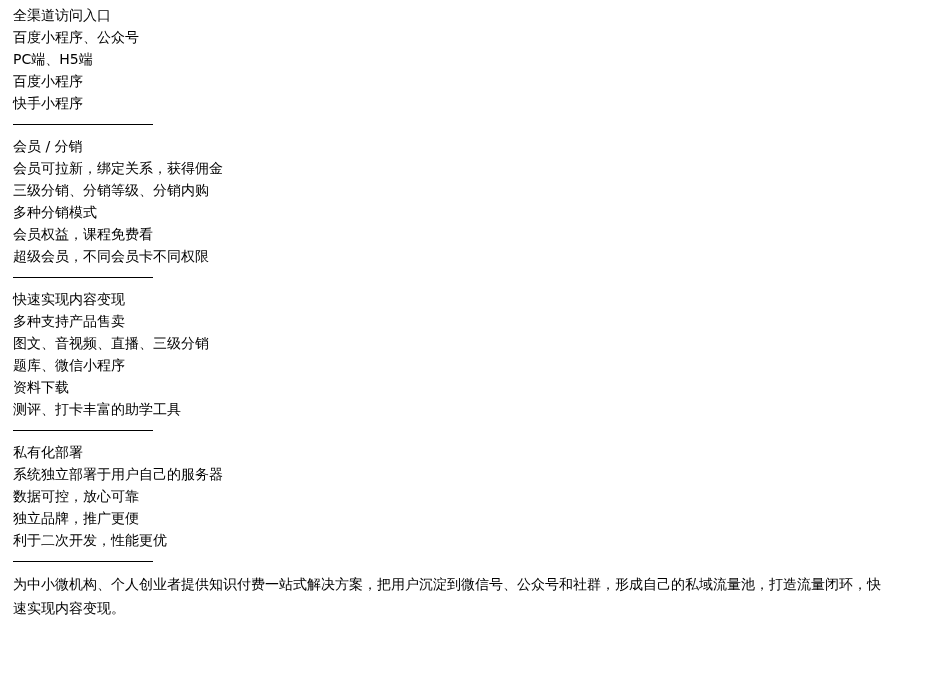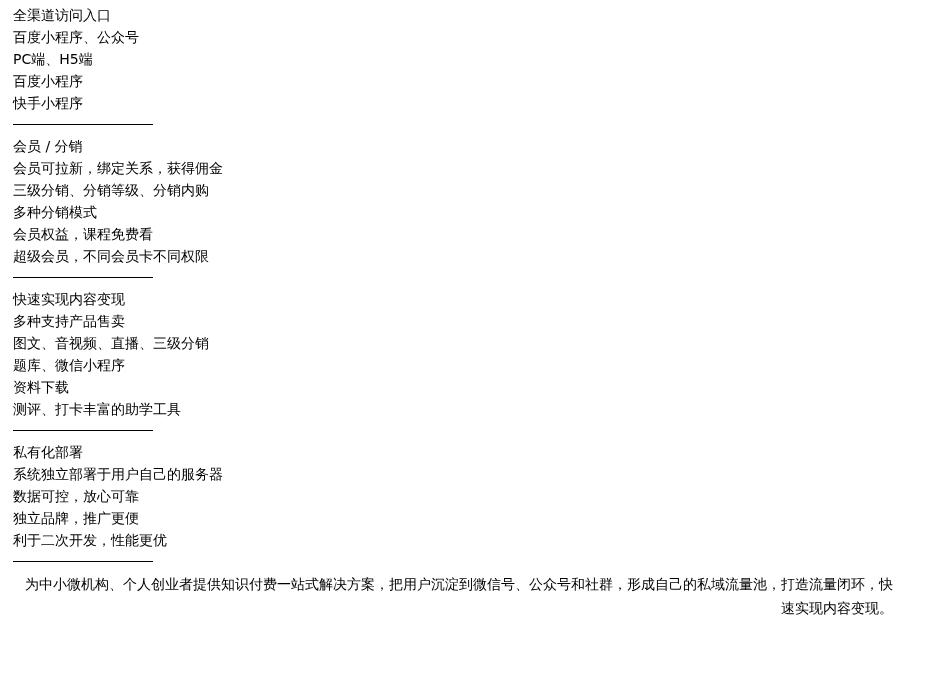--- a/index.html
+++ b/index.html
@@ -38,21 +38,20 @@
     width: 140px;
     height: 0;
     border-top: 1px solid #000000;
     margin: 10px 0 10px 0;
   }
   .paragraph {
     width: 880px;
     font-size: 14px;
     line-height: 24px;
     margin-top: 2px;
-    text-align: right;
   }
 </style>
 </head>
 <body>
 
 <div class="page">
 
   <div class="block">
     <div class="line">全渠道访问入口</div>
     <div class="line">百度小程序、公众号</div>

